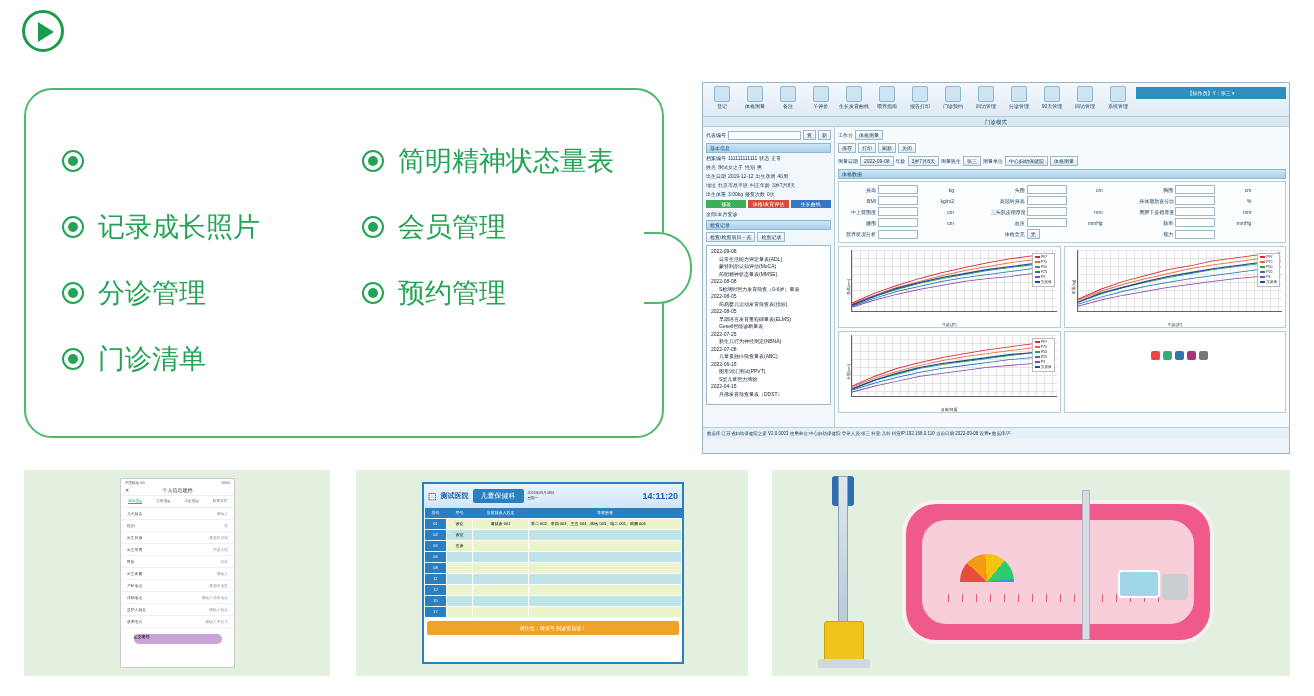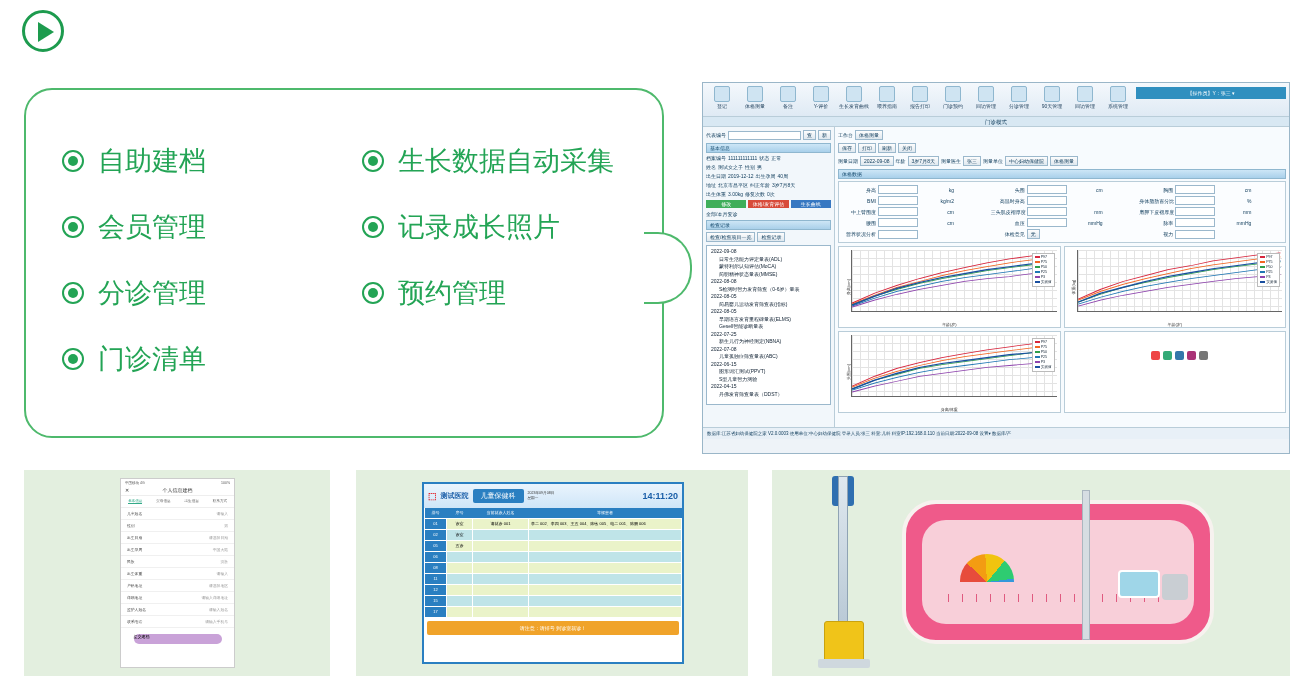--- a/index.html
+++ b/index.html
@@ -185,33 +185,32 @@
 <div class="page">
 
   <div class="header">
     <div class="header-icon"></div>
   </div>
 
   <div class="feature-card">
     <div class="feature-grid">
       <div class="feature-item">
         <div class="bullet"></div>
-        <div class="feature-label">自助建档</div>
       </div>
       <div class="feature-item">
         <div class="bullet"></div>
-        <div class="feature-label">生长数据自动采集</div>
+        <div class="feature-label">简明精神状态量表</div>
+      </div>
+      <div class="feature-item">
+        <div class="bullet"></div>
+        <div class="feature-label">记录成长照片</div>
       </div>
       <div class="feature-item">
         <div class="bullet"></div>
         <div class="feature-label">会员管理</div>
-      </div>
-      <div class="feature-item">
-        <div class="bullet"></div>
-        <div class="feature-label">记录成长照片</div>
       </div>
       <div class="feature-item">
         <div class="bullet"></div>
         <div class="feature-label">分诊管理</div>
       </div>
       <div class="feature-item">
         <div class="bullet"></div>
         <div class="feature-label">预约管理</div>
       </div>
       <div class="feature-item">

